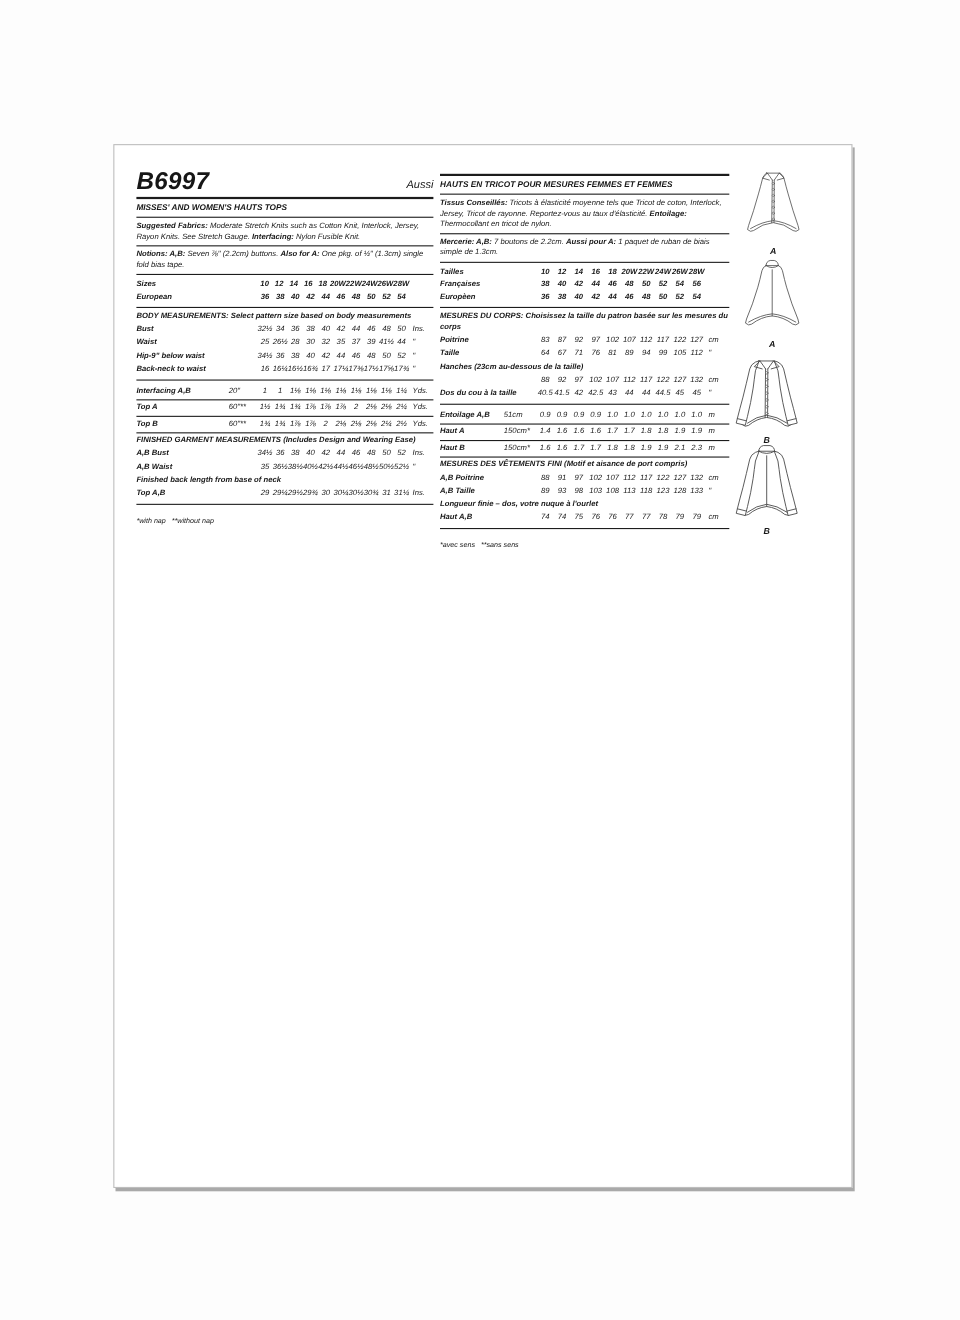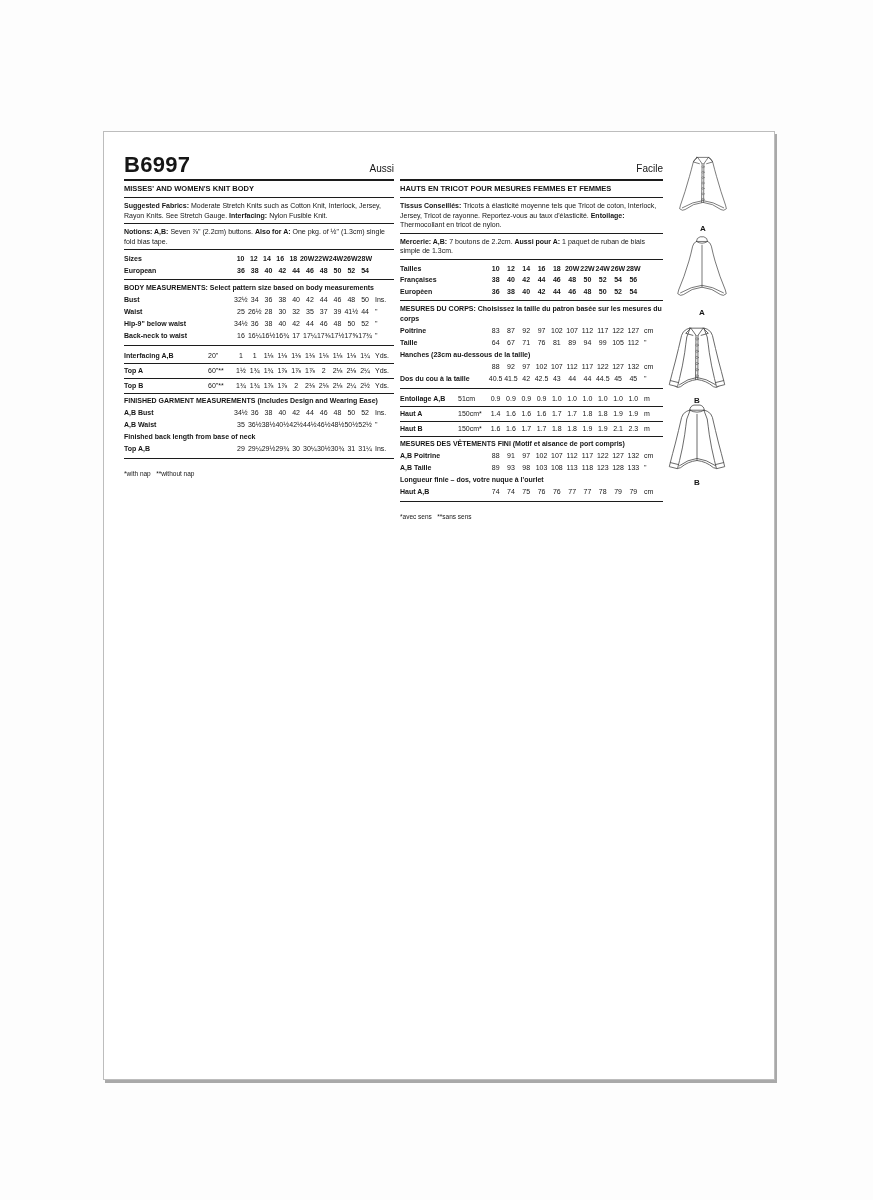--- a/index.html
+++ b/index.html
@@ -1,17 +1,17 @@
 <!DOCTYPE html>
 <html><head>
 <meta charset="utf-8">
 <style>
   html,body{margin:0;padding:0;background:#fdfdfd;}
   .canvas{position:relative;width:873px;height:1200px;background:#fdfdfd;overflow:hidden;
-          font-family:"Liberation Sans", sans-serif;color:#161616;}
+          font-family:"Liberation Sans", sans-serif;color:#161616;font-style:italic;}
   .sheet{position:absolute;left:103px;top:131px;width:670px;height:947px;background:#ffffff;
          border:1px solid #bdbdbd;box-shadow:2px 3px 0 #a9a9a9;}
   .col{position:absolute;top:22px;}
   .col-en{left:20px;width:270px;}
   .col-fr{left:296px;width:263px;}
   .code-row{display:flex;justify-content:space-between;align-items:flex-end;height:21px;}
   .code{font-size:22px;font-weight:bold;line-height:20px;letter-spacing:.3px;}
   .difficulty{font-size:10px;line-height:12px;}
   .rule{border-top:1px solid #1c1c1c;margin:3px 0;}
   .rule.thick{border-top-width:2px;margin-top:4px;}
@@ -49,21 +49,21 @@
 
 <div class="canvas">
   <div class="sheet">
 
     <div class="col col-en">
       <div class="code-row">
         <span class="code">B6997</span>
         <span class="difficulty">Aussi</span>
       </div>
       <div class="rule thick"></div>
-      <div class="sec-title">MISSES' AND WOMEN'S KNIT BODY</div>
+      <div class="sec-title">MISSES' AND WOMEN'S HAUTS TOPS</div>
       <div class="rule"></div>
       <p class="para"><span class="b">Suggested Fabrics:</span><span> Moderate Stretch Knits such as Cotton Knit, Interlock, Jersey, Rayon Knits. See Stretch Gauge. </span><span class="b">Interfacing:</span><span> Nylon Fusible Knit.</span></p>
       <div class="rule"></div>
       <p class="para"><span class="b">Notions: A,B:</span><span> Seven ⅞" (2.2cm) buttons. </span><span class="b">Also for A:</span><span> One pkg. of ½" (1.3cm) single fold bias tape.</span></p>
       <div class="rule"></div>
       <div class="tbl sizes">
           <div class="trow boldvals">
             <span class="tlabel">Sizes</span>
             <span class="tpre"></span>
             <span class="tval">10</span>
@@ -253,24 +253,20 @@
             <span class="tval">31</span>
             <span class="tval">31¼</span>
             <span class="tunit">Ins.</span>
           </div>
         </div>
       <div class="rule"></div>
       <div class="footnote">*with nap&nbsp;&nbsp;&nbsp;**without nap</div>
     </div>
 
     <div class="col col-fr">
-      <div class="code-row">
-        <span class="code"></span>
-        <span class="difficulty">Facile</span>
-      </div>
       <div class="rule thick"></div>
       <div class="sec-title">HAUTS EN TRICOT POUR MESURES FEMMES ET FEMMES</div>
       <div class="rule"></div>
       <p class="para"><span class="b">Tissus Conseillés:</span><span> Tricots à élasticité moyenne tels que Tricot de coton, Interlock, Jersey, Tricot de rayonne. Reportez-vous au taux d'élasticité. </span><span class="b">Entoilage:</span><span> Thermocollant en tricot de nylon.</span></p>
       <div class="rule"></div>
       <p class="para"><span class="b">Mercerie: A,B:</span><span> 7 boutons de 2.2cm. </span><span class="b">Aussi pour A:</span><span> 1 paquet de ruban de biais simple de 1.3cm.</span></p>
       <div class="rule"></div>
       <div class="tbl sizes">
           <div class="trow boldvals">
             <span class="tlabel">Tailles</span>

